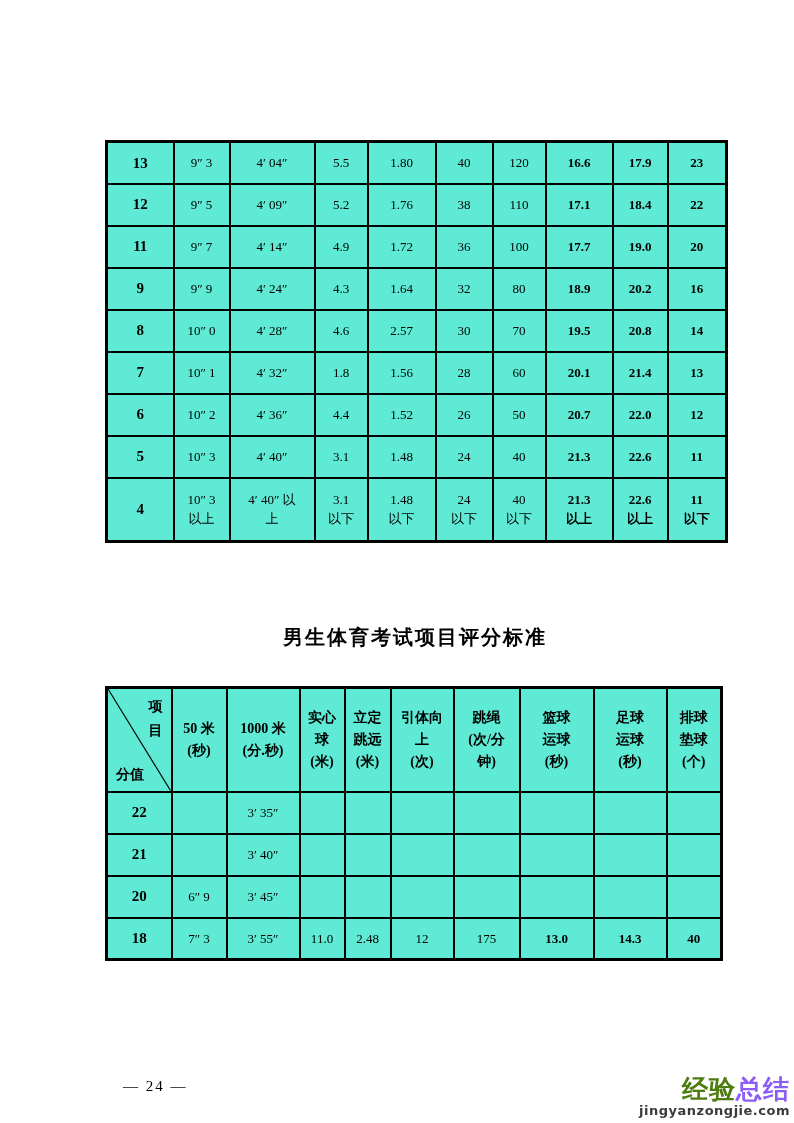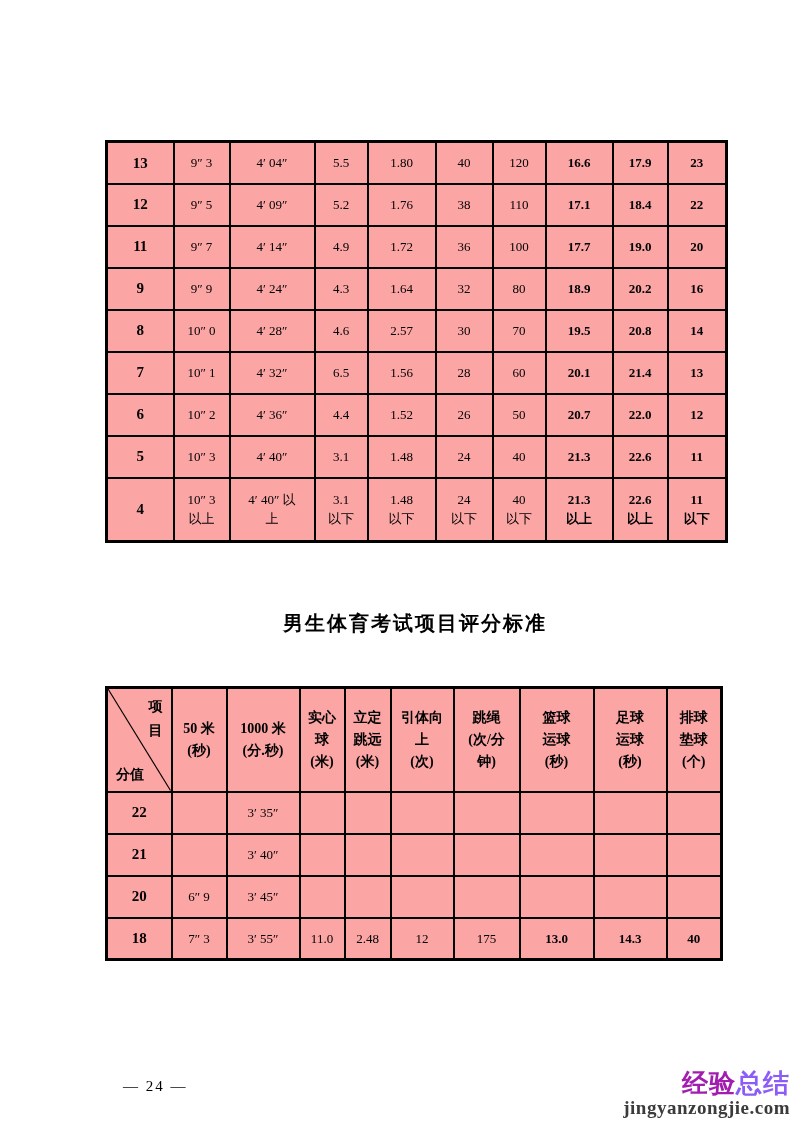--- a/index.html
+++ b/index.html
@@ -2,21 +2,21 @@
 <html><head>
 <meta charset="utf-8">
 <style>
   html,body{margin:0;padding:0;background:#e8e8e8;}
   .page{
     position:relative;width:794px;height:1123px;margin:0 auto;
     background:#ffffff;color:#000;
     font-family:"Liberation Serif","DejaVu Serif",serif;
     overflow:hidden;
   }
-  table{border-collapse:collapse;table-layout:fixed;position:absolute;background:#fca5a5;}
+  table{border-collapse:collapse;table-layout:fixed;position:absolute;background:#5eead4;}
   td{
     border:2px solid #000;text-align:center;vertical-align:middle;
     font-size:13px;line-height:1.5;white-space:pre-line;padding:0;overflow:hidden;
   }
   #t1,#t2{border:3px solid #000;}
   #t1{left:105px;top:140px;width:620px;}
   #t1 tr{height:42px;}
   #t1 tr:last-child{height:64px;}
   #t2{left:105px;top:686px;width:615px;}
   #t2 thead tr{height:104px;}
@@ -27,35 +27,35 @@
   .corner{position:relative;}
   .corner svg{position:absolute;left:0;top:0;width:100%;height:100%;display:block;}
   .corner .c-top{
     position:absolute;top:6px;right:8px;text-align:right;
     font-weight:bold;font-size:14px;white-space:pre-line;line-height:1.7;
   }
   .corner .c-bottom{
     position:absolute;bottom:6px;left:8px;font-weight:bold;font-size:14px;margin-top:22px;
   }
   .title{
-    position:absolute;left:105px;top:610px;width:620px;text-align:center;
+    position:absolute;left:105px;top:624px;width:620px;text-align:center;
     font-size:20px;font-weight:bold;letter-spacing:2px;
   }
   .footer{
     position:absolute;left:123px;top:1078px;font-size:15px;letter-spacing:2px;
   }
   .wm{
     position:absolute;right:4px;bottom:6px;text-align:right;
     font-family:"DejaVu Sans","Liberation Sans",sans-serif;
     font-weight:bold;line-height:1.0;
   }
   .wm-cn{font-size:26px;letter-spacing:1px;}
-  .wm-dark{color:#a21caf;}
+  .wm-dark{color:#4d7c0f;}
   .wm-red{color:#8b5cf6;}
-  .wm-domain{display:block;font-size:19px;color:#3b3b3b;margin-top:2px;letter-spacing:0.5px;font-family:Liberation Serif, serif;}
+  .wm-domain{display:block;font-size:13px;color:#3b3b3b;margin-top:2px;letter-spacing:0.5px;}
 </style>
 </head>
 <body>
 
 <div class="page">
 
   <table id="t1">
     <colgroup>
       <col style="width:67px">
         <col style="width:56px">
@@ -126,21 +126,21 @@
           <td>30</td>
           <td>70</td>
           <td class="b">19.5</td>
           <td class="b">20.8</td>
           <td class="b">14</td>
         </tr>
         <tr>
           <td class="score">7</td>
           <td>10″ 1</td>
           <td>4′ 32″</td>
-          <td>6.5</td>
+          <td>1.8</td>
           <td>1.56</td>
           <td>28</td>
           <td>60</td>
           <td class="b">20.1</td>
           <td class="b">21.4</td>
           <td class="b">13</td>
         </tr>
         <tr>
           <td class="score">6</td>
           <td>10″ 2</td>

